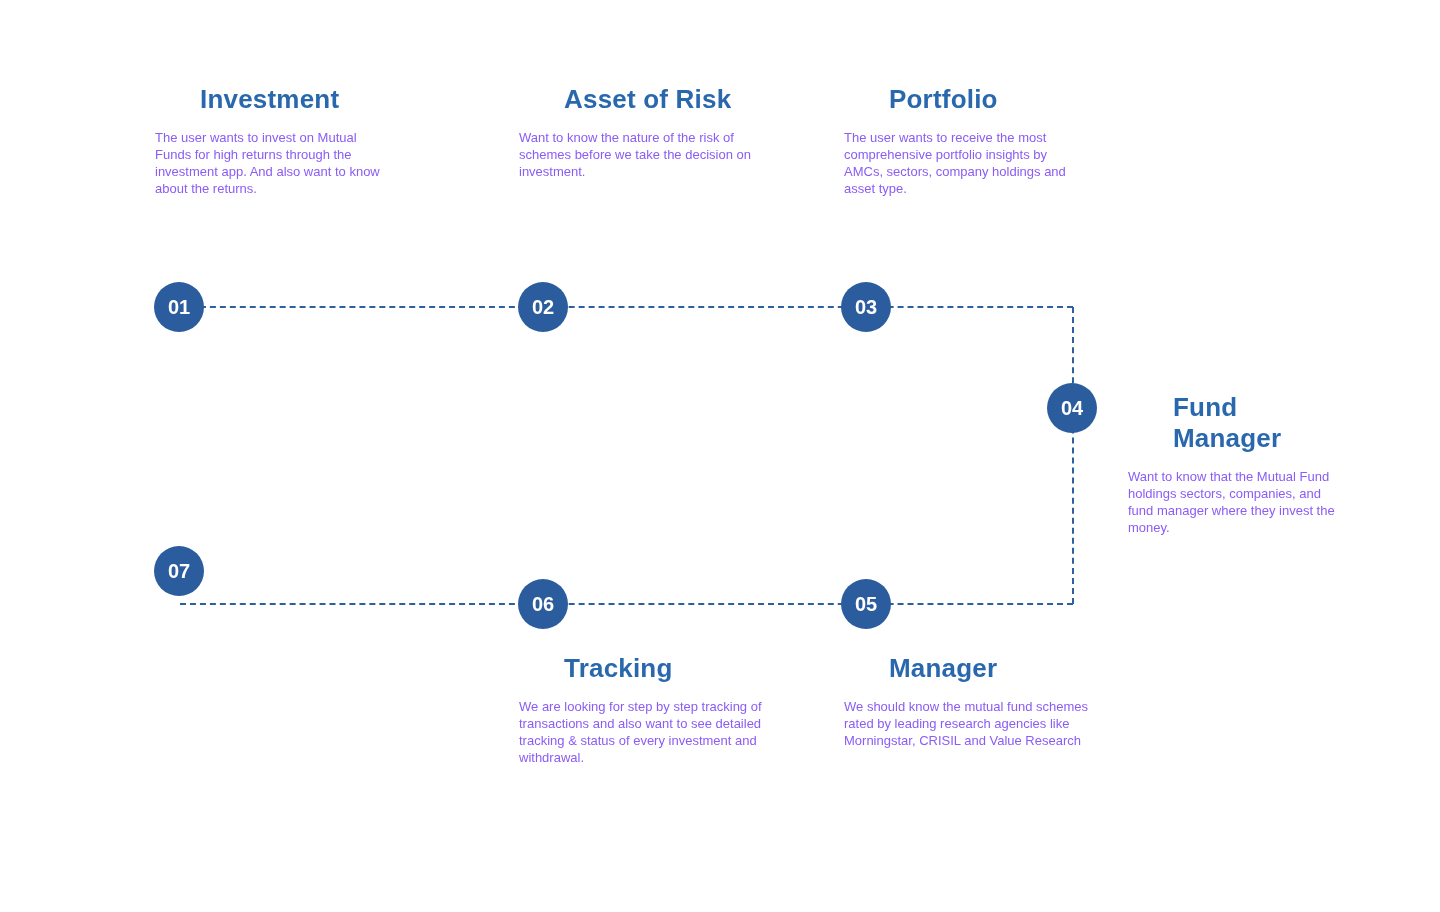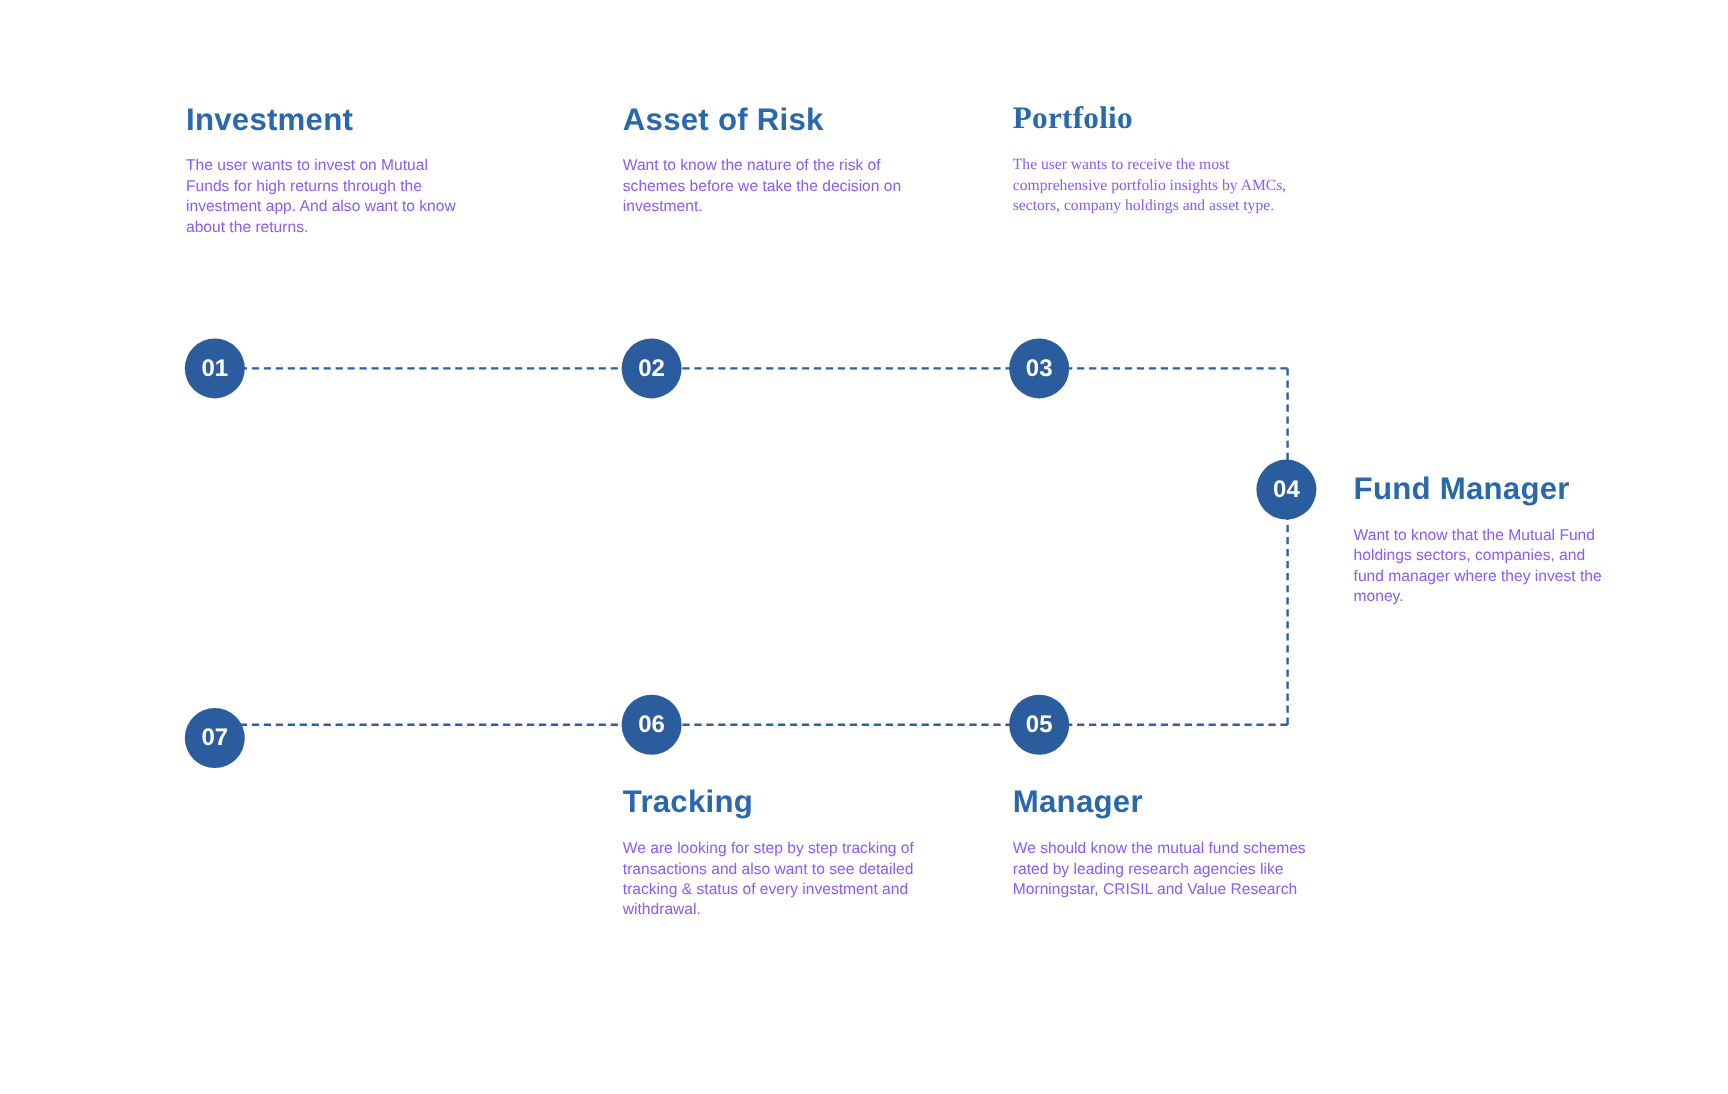--- a/index.html
+++ b/index.html
@@ -17,20 +17,21 @@
   }
   .step-text {
     position: absolute;
   }
   .step-title {
     color: #2a68ae;
     font-size: 26px;
     font-weight: 600;
     margin-bottom: 14px;
     letter-spacing: 0.2px;
+    margin-left: 45px;
   }
   .step-desc {
     color: #8b5cf6;
     font-size: 13px;
     line-height: 1.32;
     font-weight: 400;
   }
   .node {
     position: absolute;
     width: 50px;
@@ -53,33 +54,33 @@
   }
   .connector-v {
     position: absolute;
     border-left: 2px dashed #2e5f9f;
     width: 0;
     z-index: 1;
   }
   
   .pos-text-1 { left: 155px; top: 84px;  width: 238px; }
   .pos-text-2 { left: 519px; top: 84px;  width: 238px; }
-  .pos-text-3 { left: 844px; top: 84px;  width: 232px; font-family: Liberation Serif, serif; }
+  .pos-text-3 { left: 844px; top: 84px;  width: 232px; }
   .pos-text-4 { left: 1128px; top: 392px; width: 218px; }
   .pos-text-5 { left: 844px; top: 653px; width: 256px; }
   .pos-text-6 { left: 519px; top: 653px; width: 258px; }
   .pos-text-7 { left: 155px; top: 653px; width: 238px; }
 
   .pos-node-1 { left: 154px;  top: 282px; }
   .pos-node-2 { left: 518px;  top: 282px; }
   .pos-node-3 { left: 841px;  top: 282px; }
   .pos-node-4 { left: 1047px; top: 383px; }
   .pos-node-5 { left: 841px;  top: 579px; }
   .pos-node-6 { left: 518px;  top: 579px; }
-  .pos-node-7 { left: 154px;  top: 590px; text-align: right; }
+  .pos-node-7 { left: 154px;  top: 546px; text-align: right; }
 
   .line-top    { left: 180px;  top: 306px; width: 893px; }
   .line-right  { left: 1072px; top: 307px; height: 297px; }
   .line-bottom { left: 180px;  top: 603px; width: 893px; }
 </style>
 </head>
 <body>
 
 <div class="canvas">
 

